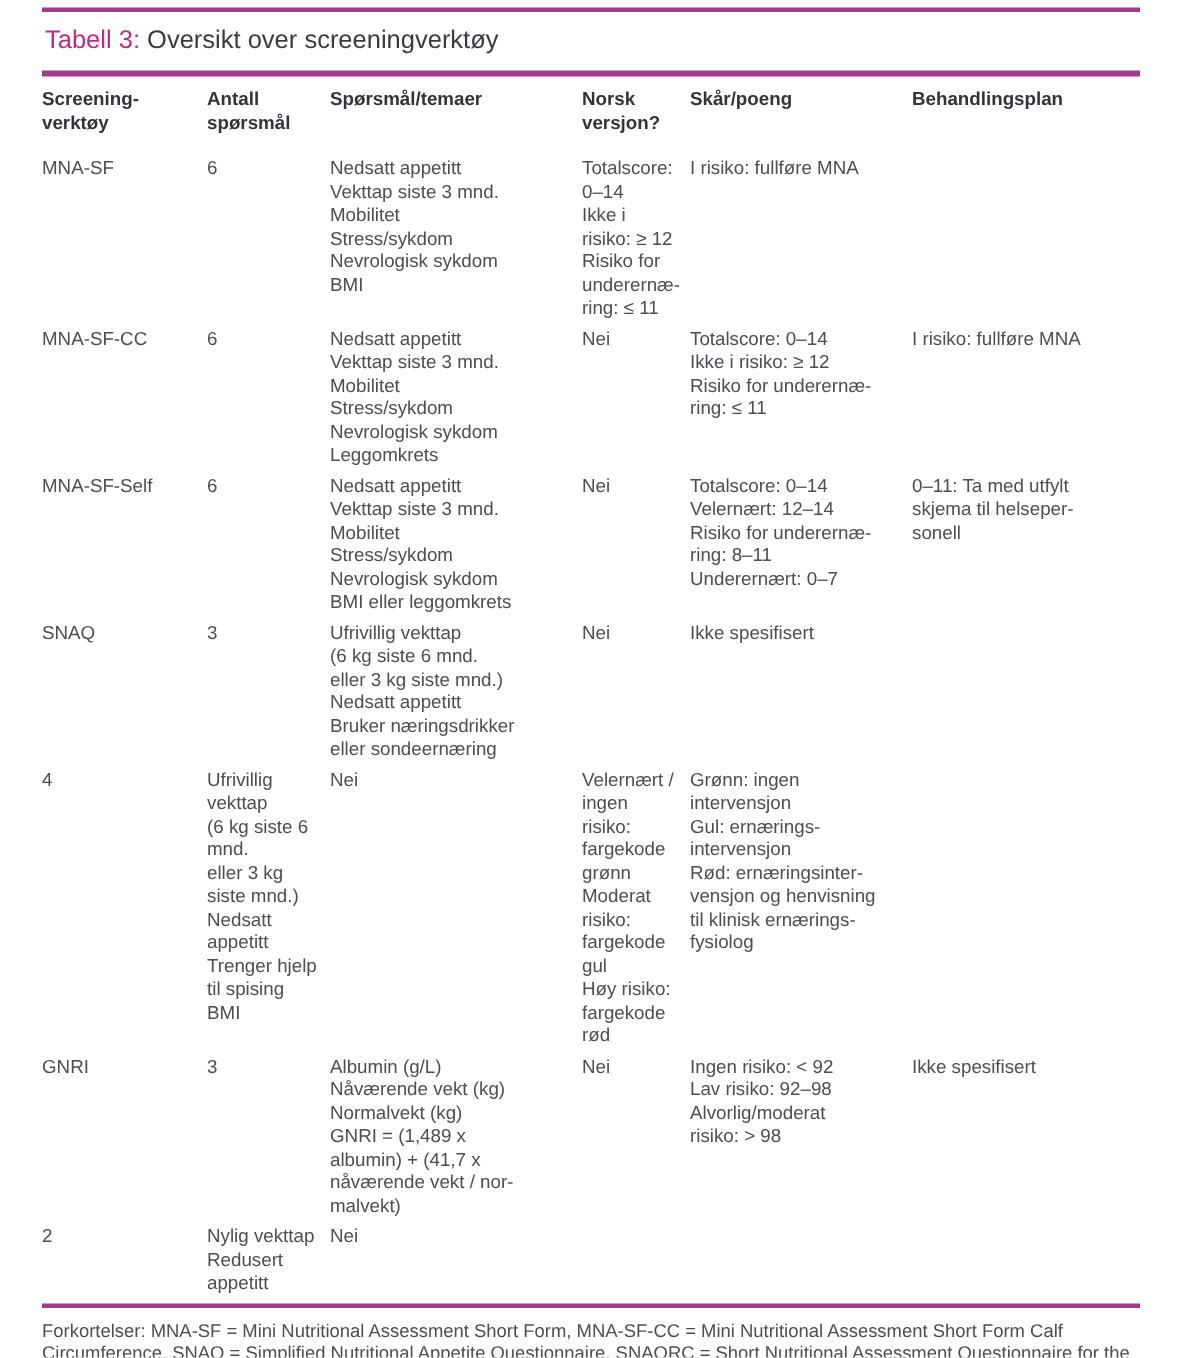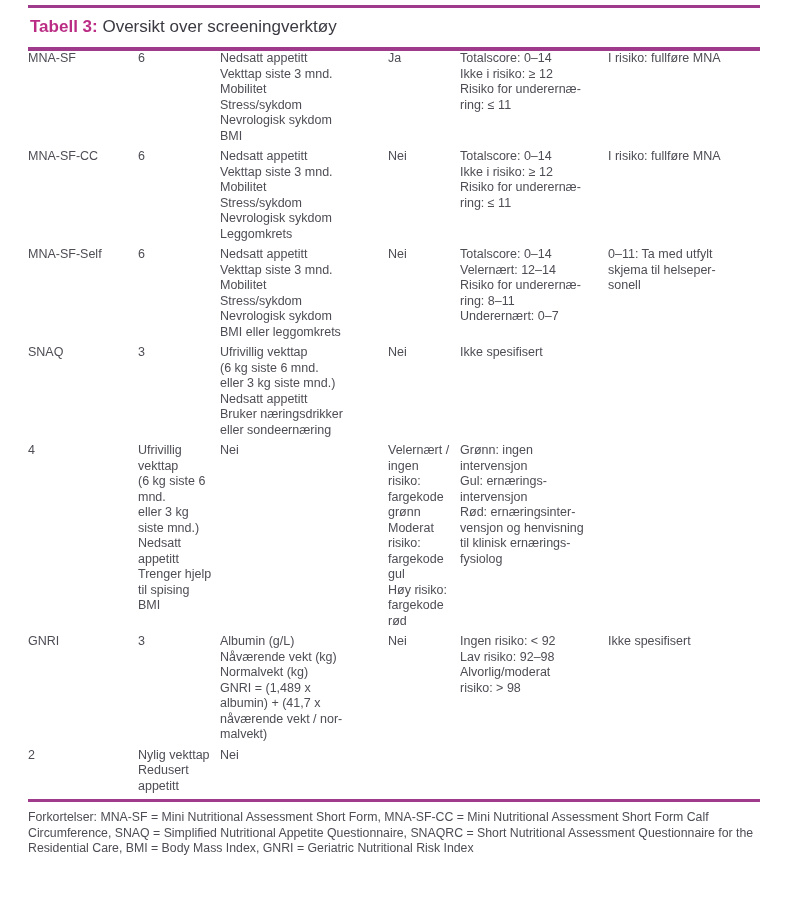--- a/index.html
+++ b/index.html
@@ -21,21 +21,21 @@
   .rule-top { height: 3px; }
   .rule-mid { height: 4px; }
   .rule-foot { height: 3px; }
   .title-block {
     padding: 8px 2px 9px 2px;
     font-size: 17px;
     line-height: 22px;
   }
   .title-label {
     color: #bb2c84;
-    font-weight: bold;
+    font-weight: normal;
   }
   .title-text {
     color: #3a3a42;
     text-align: center;
   }
   .grid {
     display: grid;
     grid-template-columns: 110px 82px 168px 72px 148px 1fr;
   }
   .thead {
@@ -73,31 +73,41 @@
 
   <div class="rule rule-top"></div>
 
   <div class="title-block">
     <span class="title-label">Tabell 3:</span>
     <span class="title-text">Oversikt over screeningverktøy</span>
   </div>
 
   <div class="rule rule-mid"></div>
 
+  <div class="grid thead">
+    <div class="hcell">Screening-
+verktøy</div>
+    <div class="hcell">Antall
+spørsmål</div>
+    <div class="hcell">Spørsmål/temaer</div>
+    <div class="hcell">Norsk
+versjon?</div>
+    <div class="hcell">Skår/poeng</div>
+    <div class="hcell">Behandlingsplan</div>
+  </div>
 
   <div class="grid trow">
     <div class="cell">MNA-SF</div>
     <div class="cell">6</div>
     <div class="cell">Nedsatt appetitt
 Vekttap siste 3 mnd.
 Mobilitet
 Stress/sykdom
 Nevrologisk sykdom
 BMI</div>
-    <div class="cell">Ja</div>
     <div class="cell">Totalscore: 0–14
 Ikke i risiko: ≥ 12
 Risiko for underernæ-
 ring: ≤ 11</div>
     <div class="cell">I risiko: fullføre MNA</div>
   </div>
 
   <div class="grid trow">
     <div class="cell">MNA-SF-CC</div>
     <div class="cell">6</div>

